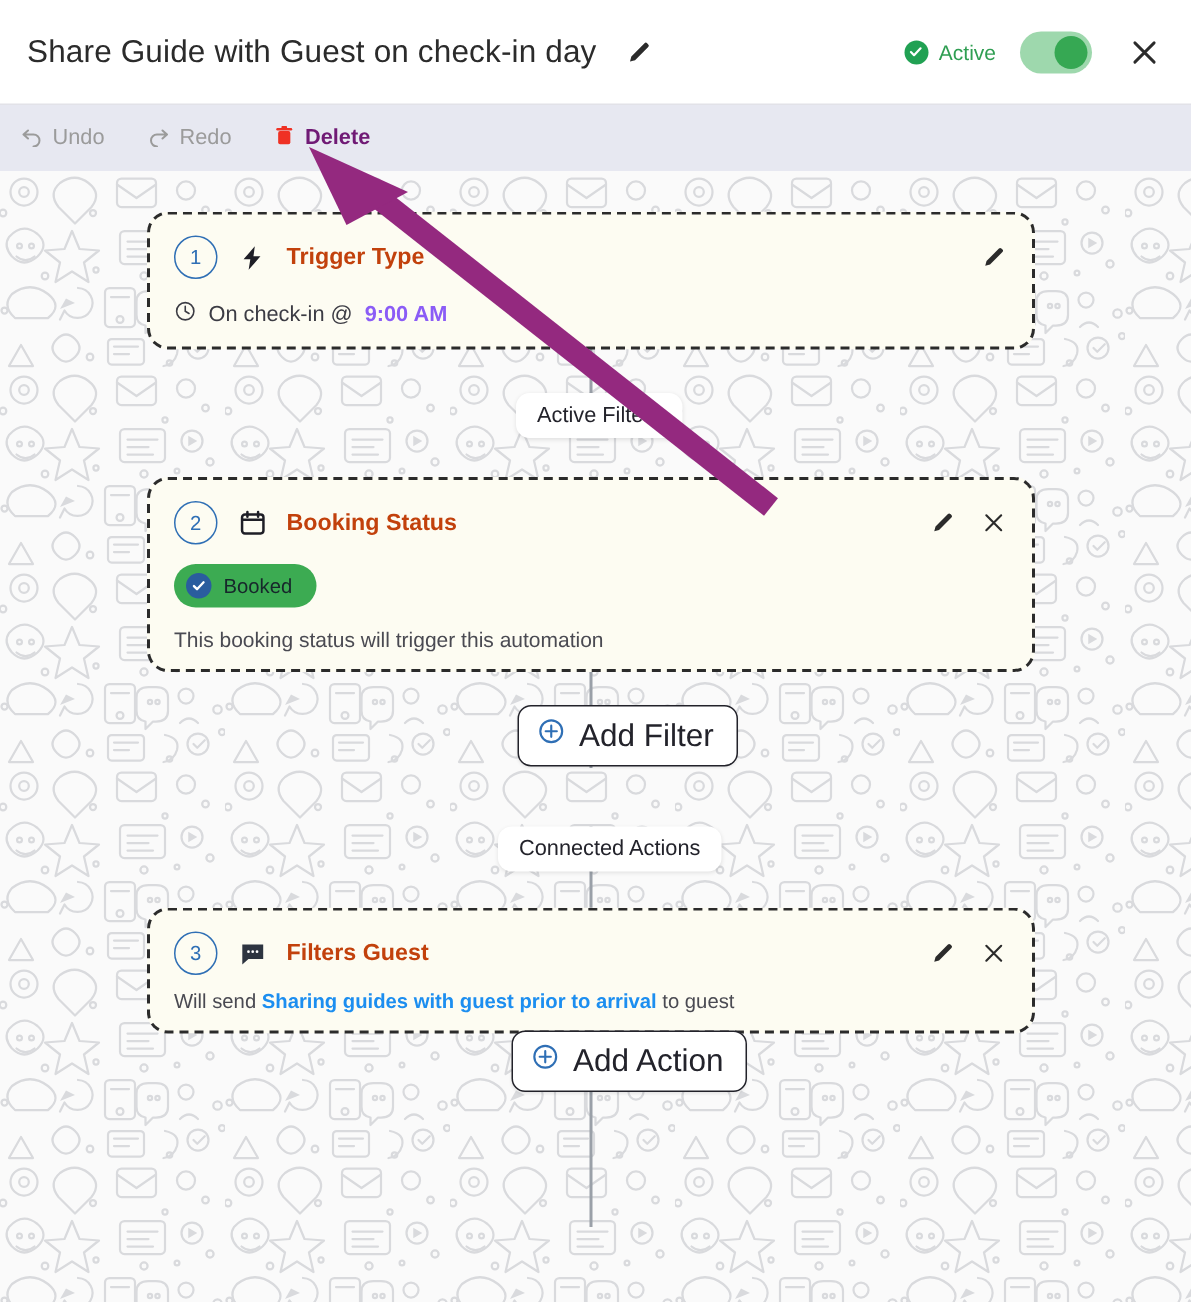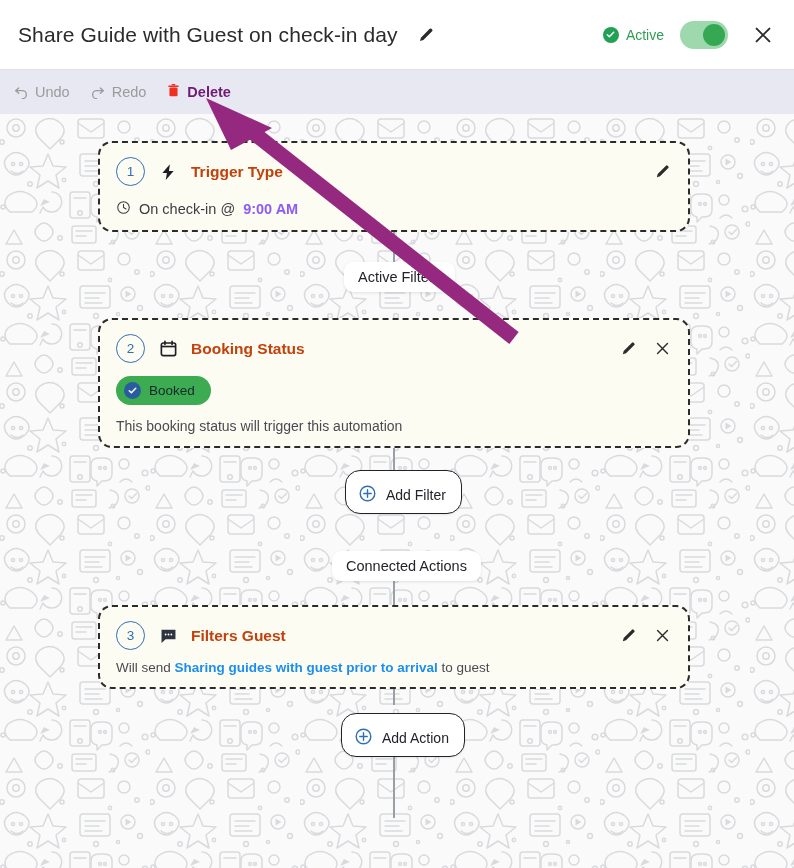--- a/index.html
+++ b/index.html
@@ -37,21 +37,21 @@
     position:absolute;top:3px;right:3px;width:22px;height:22px;border-radius:50%;
     background:#36a853;
   }
   .close-btn{width:26px;height:26px;display:flex;align-items:center;
     justify-content:center;cursor:pointer;flex:0 0 auto;}
 
   
   .toolbar{
     position:absolute;left:0;top:70px;width:794px;height:44px;
     background:#e7e8f1;display:flex;align-items:center;
-    box-sizing:border-box;padding-left:4px;gap:2px;z-index:19;
+    box-sizing:border-box;padding-left:4px;gap:10px;z-index:19;
   }
   .tb-btn{
     display:flex;align-items:center;gap:6px;padding:5px 9px;border-radius:4px;
     font-size:14.5px;cursor:pointer;white-space:nowrap;
   }
   .tb-btn.disabled{color:#9b9b9b;cursor:default;}
   .tb-btn.danger{color:#701a75;font-weight:bold;}
 
   
   .canvas{
@@ -103,22 +103,22 @@
   
   .pill-label{
     position:absolute;background:#ffffff;border-radius:9px;
     padding:7px 14px;font-size:14.5px;color:#23232b;white-space:nowrap;
     box-shadow:0 1px 3px rgba(0,0,0,.10);
   }
 
   
   .add-btn{
     position:absolute;display:inline-flex;align-items:center;gap:9px;
-    background:#ffffff;border:1.6px solid #22222a;border-radius:15px;
-    padding:13px 15px 7px 12px;font-size:14px;color:#23232b;cursor:pointer;
+    background:#ffffff;border:1.6px solid #22222a;border-radius:9px;
+    padding:7px 15px 7px 12px;font-size:21px;color:#23232b;cursor:pointer;
     box-shadow:0 1px 2px rgba(0,0,0,.08);white-space:nowrap;
   }
 
   
   .arrow-layer{position:absolute;left:0;top:0;width:794px;height:868px;
     pointer-events:none;z-index:30;}
 </style>
 </head>
 <body>
 
@@ -352,21 +352,21 @@
             <path d="M5 5l14 14M19 5L5 19" stroke="#2b2b2b" stroke-width="2" stroke-linecap="round"></path>
           </svg>
         </div>
       </div>
     </div>
     <div class="card-line2">
       <span>Will send </span><span class="link-blue">Sharing guides with guest prior to arrival</span><span> to guest</span>
     </div>
   </div>
 
-  <div class="add-btn" style="left:341px;top:599px;justify-content:center;">
+  <div class="add-btn" style="left:341px;top:573px;justify-content:center;">
     <span>
       <svg width="19" height="19" viewBox="0 0 24 24" aria-hidden="true">
         <circle cx="12" cy="12" r="9.2" stroke="#2f6fb5" stroke-width="1.8" fill="none"></circle>
         <path d="M12 7.3v9.4M7.3 12h9.4" stroke="#2f6fb5" stroke-width="1.8" stroke-linecap="round"></path>
       </svg>
     </span>
     <span>Add Action</span>
   </div>
 
 </div>

